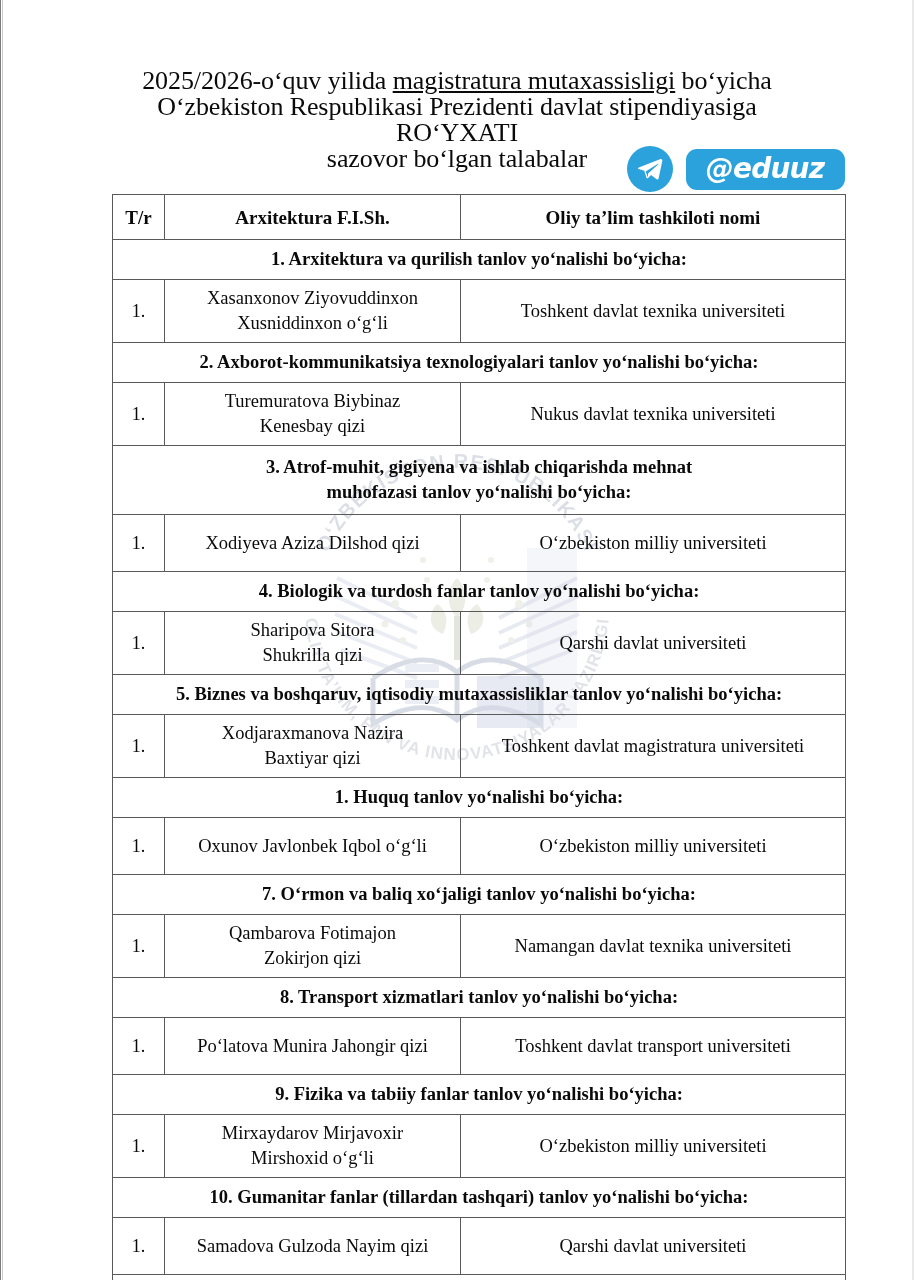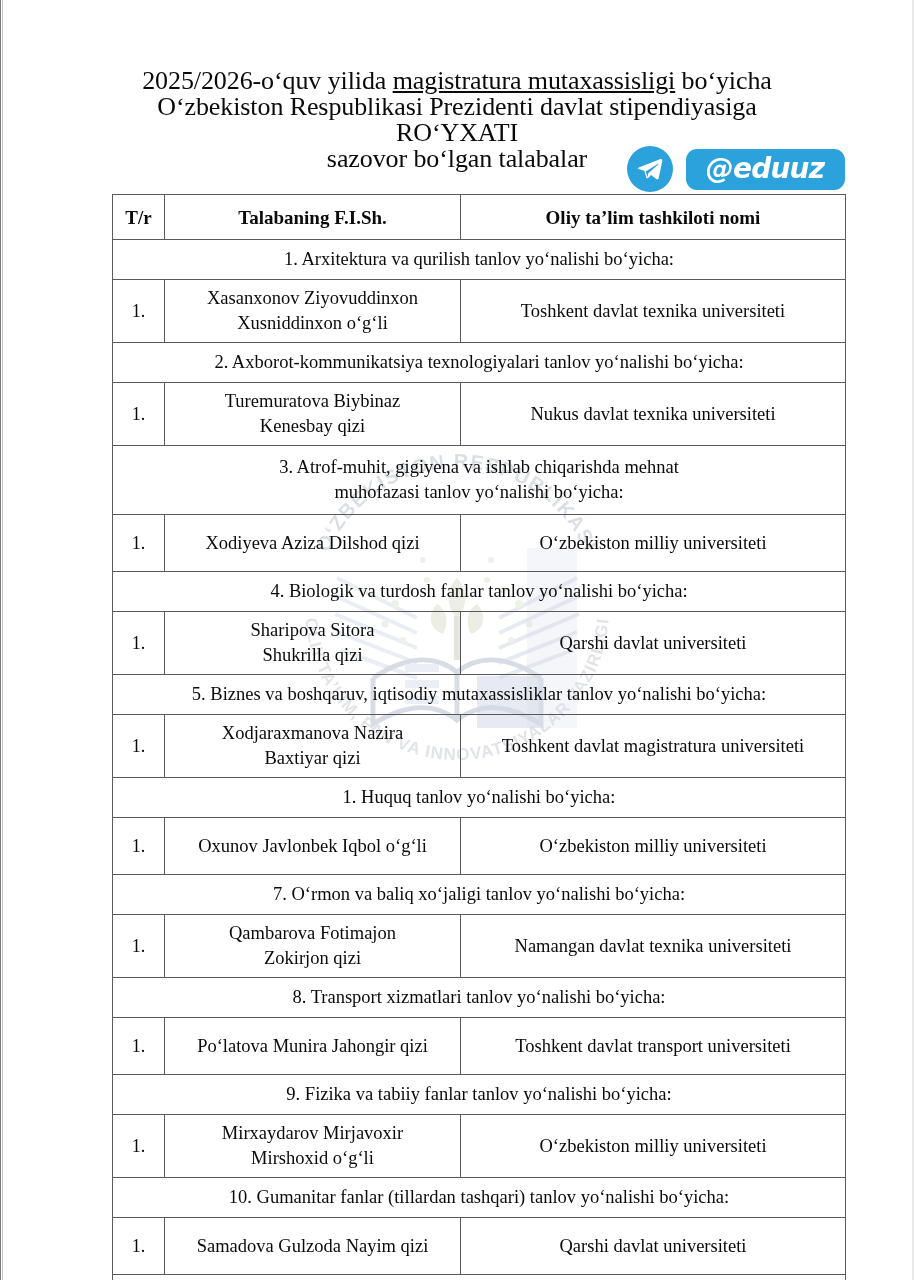--- a/index.html
+++ b/index.html
@@ -143,21 +143,21 @@
   td.th {
     font-weight: bold;
     font-size: 19px;
     height: 45px;
     padding: 4px 3px;
     line-height: 23px;
   }
 
   
   td.section {
-    font-weight: normal;
+    font-weight: bold;
     font-size: 18.5px;
     line-height: 25px;
     padding: 7px 10px;
     height: 40px;
     margin-left: 33px;
   }
   td.section.two-line { padding: 9px 8px; height: 66px; }
 
   
   td.num {
@@ -277,21 +277,21 @@
   <div class="table-wrap">
     <table class="doc-table">
       <colgroup>
         <col class="c-num">
           <col class="c-name">
           <col class="c-univ">
       </colgroup>
       <tbody>
           <tr>
             <td class="th">T/r</td>
-            <td class="th">Talabaning F.I.Sh.</td>
+            <td class="th">Arxitektura F.I.Sh.</td>
             <td class="th">Oliy ta’lim tashkiloti nomi</td>
           </tr>
           <tr>
             <td class="section" colspan="3">1. Arxitektura va qurilish tanlov yo‘nalishi bo‘yicha:</td>
           </tr>
           <tr>
             <td class="num">1.</td>
             <td class="name">Xasanxonov Ziyovuddinxon<br>Xusniddinxon o‘g‘li</td>
             <td class="univ">Toshkent davlat texnika universiteti</td>
           </tr>

